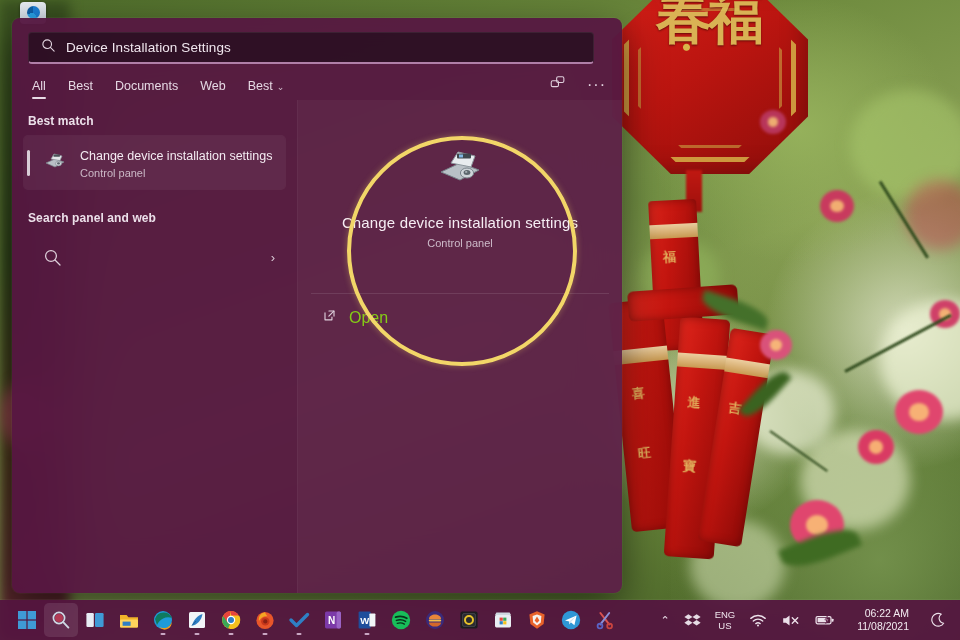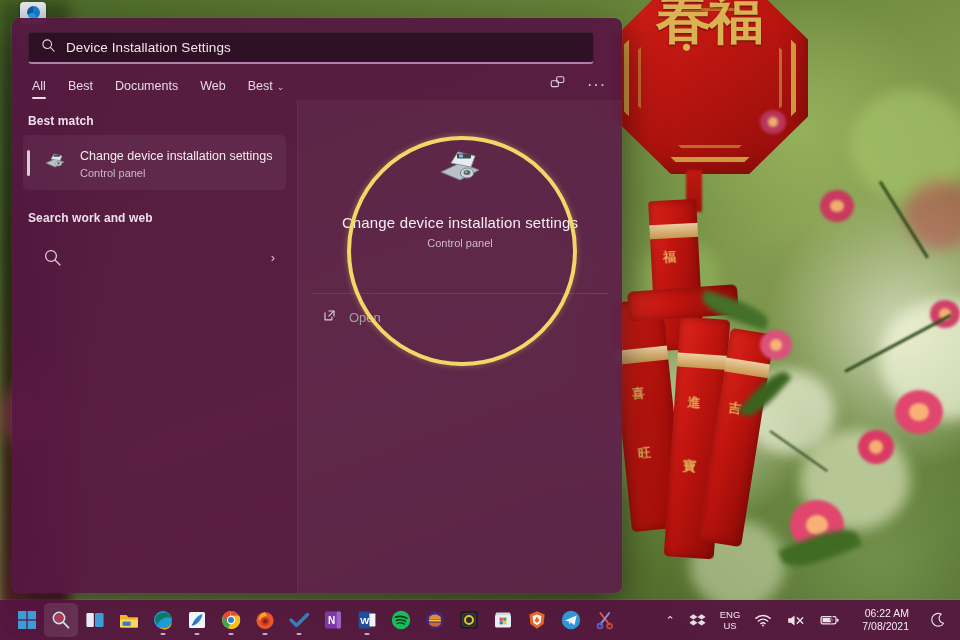--- a/index.html
+++ b/index.html
@@ -183,21 +183,21 @@
   #preview-icon { width:52px; height:52px; margin-bottom:20px; }
   #preview-title { color:#f6edf4; font-size:15px; letter-spacing:.15px; }
   #preview-sub { color:#cdbac9; font-size:11px; margin-top:6px; }
   #preview-divider {
     width:298px; height:1px; background:rgba(255,255,255,.1); margin-top:44px;
   }
   #open-row {
     width:100%; display:flex; align-items:center; gap:12px;
     padding:14px 0 0 24px;
   }
-  #open-label { color:#a3a3a3; font-size:13px; }
+  #open-label { color:#84cc16; font-size:16px; }
 
   
   #highlight-ring {
     position:absolute; left:335px; top:118px; width:230px; height:230px;
     border:4px solid #f2d668; border-radius:50%;
     box-shadow:0 0 6px rgba(242,214,104,.35);
     pointer-events:none; z-index:30;
   }
 
   
@@ -356,21 +356,21 @@
             <ellipse cx="16.5" cy="15.6" rx="3.1" ry="2.3" fill="#cdd3d8" stroke="#7b858d" stroke-width=".6"></ellipse>
             <ellipse cx="16.5" cy="15.4" rx="1.5" ry="1.1" fill="#5b656c"></ellipse>
           </svg>
         </span>
         <span class="ri-text">
           <span class="ri-title">Change device installation settings</span>
           <span class="ri-sub" style="display:block;">Control panel</span>
         </span>
       </div>
 
-      <div class="section-head" style="padding-top:22px;">Search work and web</div>
+      <div class="section-head" style="padding-top:22px;">Search panel and web</div>
 
       <div class="result-item">
         <span class="ri-icon">
           <svg width="22" height="22" viewBox="0 0 22 22" style="margin-top:2px;">
             <circle cx="9" cy="9" r="5.4" fill="none" stroke="#ded0db" stroke-width="1.25"></circle>
             <line x1="13" y1="13" x2="18" y2="18" stroke="#ded0db" stroke-width="1.25" stroke-linecap="round"></line>
           </svg>
         </span>
         <span class="ri-chevron">›</span>
       </div>
@@ -618,21 +618,21 @@
         <rect x="1.2" y="3.2" width="16.4" height="8" rx="1.6" fill="none" stroke="#ece0ea" stroke-width="1.4"></rect>
         <rect x="2.8" y="4.8" width="9.4" height="4.8" rx=".6" fill="#ece0ea"></rect>
         <rect x="18.4" y="5.6" width="2" height="3.2" rx=".7" fill="#ece0ea"></rect>
         <path d="M13.6 2.6 L10.8 7 h2.4 l-1.4 4 L15 6.2 h-2.3 Z" fill="#ece0ea" stroke="#5d1644" stroke-width=".7"></path>
       </svg>
     </div>
 
     <div class="tray-btn">
       <div id="clock">
         <div>06:22 AM</div>
-        <div>7/08/2021</div>
+        <div>11/08/2021</div>
       </div>
     </div>
 
     <div class="tray-btn">
       <svg width="16" height="16" viewBox="0 0 18 18">
         <path d="M11.6 2.4 A7.2 7.2 0 1 0 14.2 12.6 A5.6 5.6 0 0 1 11.6 2.4 Z" fill="none" stroke="#ece0ea" stroke-width="1.3" stroke-linejoin="round"></path>
       </svg>
     </div>
   </div>
 </div>

